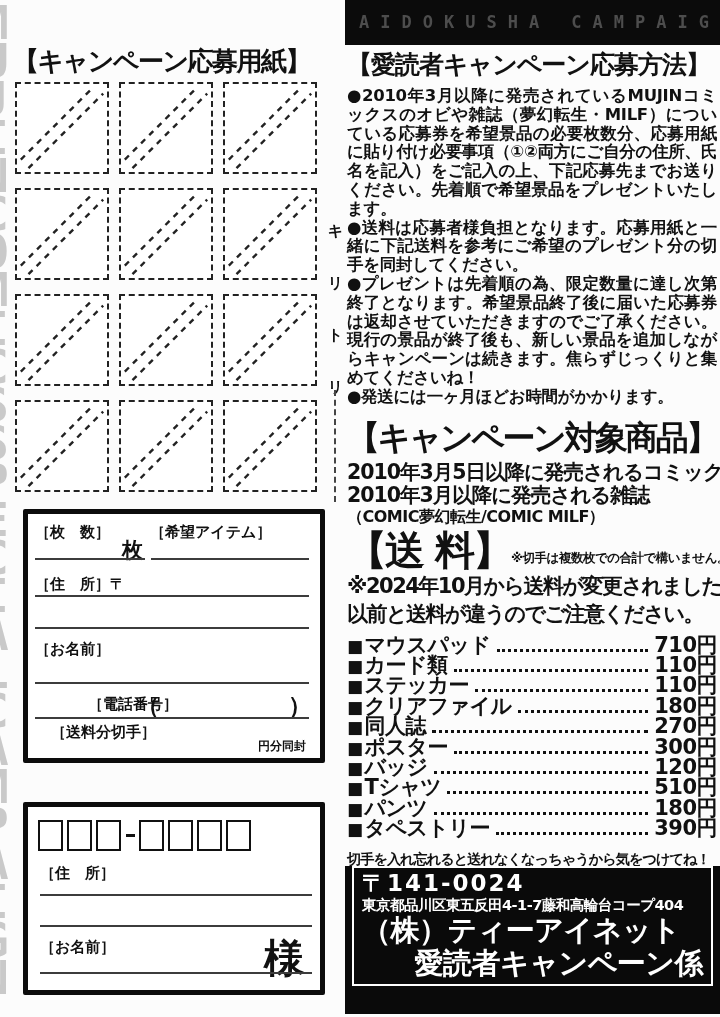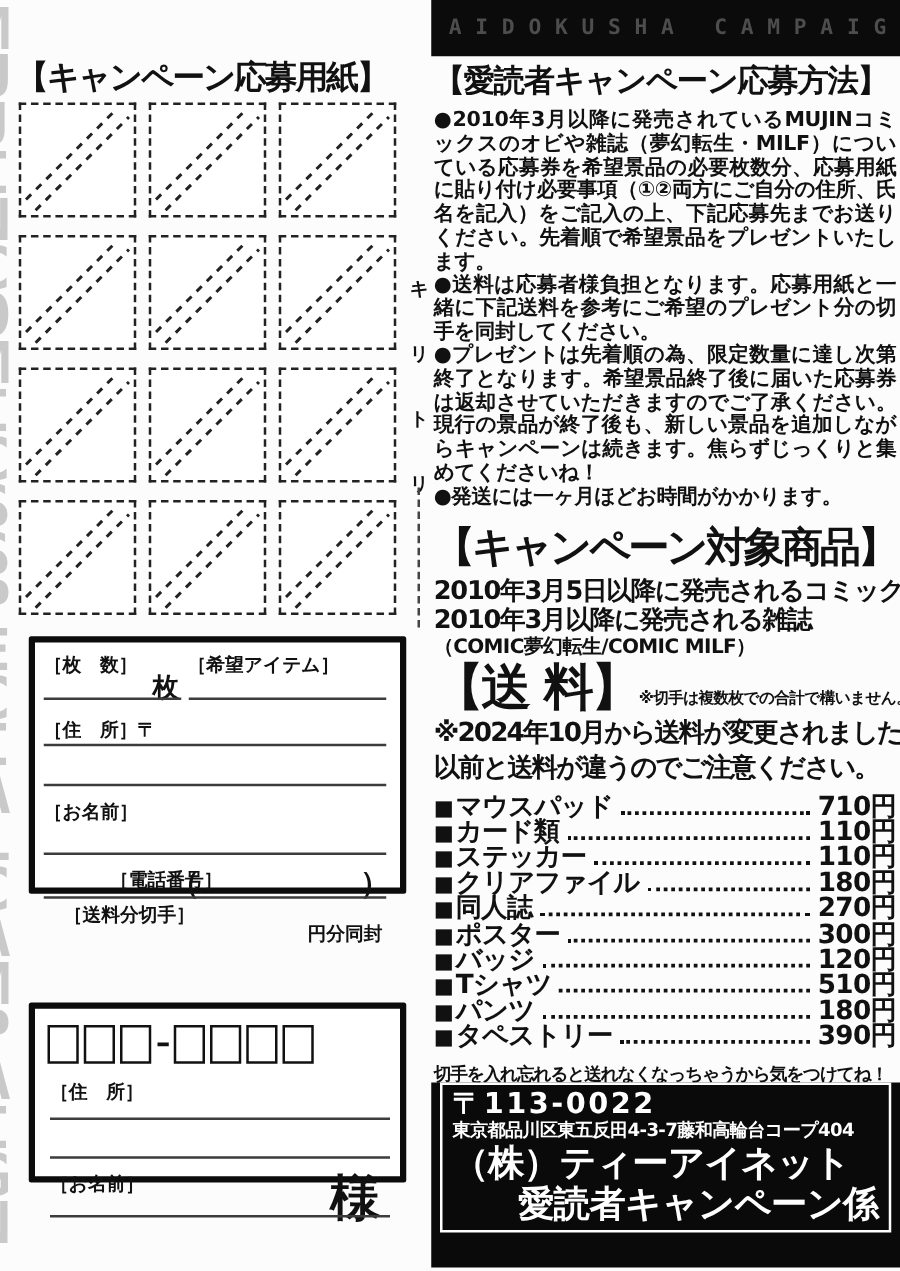--- a/index.html
+++ b/index.html
@@ -24,27 +24,27 @@
   .left-title{position:absolute;left:13px;top:44px;width:322px;z-index:1;
     font-size:26px;font-weight:bold;letter-spacing:-1.5px;white-space:nowrap;}
   .ticket-grid{position:absolute;left:15px;top:82px;z-index:1;display:grid;
     grid-template-columns:repeat(3,94px);grid-auto-rows:92px;column-gap:10px;row-gap:14px;}
   .ticket-box{border:2px dashed #222;box-sizing:border-box;position:relative;background:#fff;}
   .ticket-box svg{position:absolute;inset:0;width:100%;height:100%;}
   .ticket-box line{stroke:#222;stroke-width:2.5;stroke-dasharray:6 6;}
 
   .form-box{position:absolute;left:23px;width:302px;border:5px solid #0c0c0c;border-radius:2px;
     background:#fff;box-sizing:border-box;z-index:1;}
-  .form1{top:509px;height:206px;}
-  .form2{top:802px;height:144px;}
+  .form1{top:509px;height:254px;}
+  .form2{top:802px;height:193px;}
   .fl{position:absolute;font-size:15px;font-weight:600;letter-spacing:0;}
   .uline{position:absolute;height:0;border-bottom:2px solid #3c3c3c;}
   .unit-maisu{position:absolute;font-size:21px;font-weight:bold;}
   .phone-parens{position:absolute;font-size:24px;font-weight:600;letter-spacing:14px;}
-  .stamp-suffix{position:absolute;font-size:15px;font-weight:600;}
+  .stamp-suffix{position:absolute;font-size:12px;font-weight:600;}
   .honorific{position:absolute;font-size:40px;font-weight:600;}
 
   .pcode-row{position:absolute;left:10px;top:13px;display:flex;align-items:center;}
   .pcode-box{width:25px;height:31px;border:2px solid #111;box-sizing:border-box;background:#fff;margin-right:4px;}
   .pcode-box:last-child{margin-right:0;}
   .pcode-hyphen{width:9px;height:3px;background:#111;margin:0 4px 0 1px;}
 
   
   .cut-col{position:absolute;left:327px;top:222px;width:17px;z-index:1;
     font-size:15px;font-weight:bold;text-align:center;}
@@ -324,20 +324,20 @@
           <span class="leader"></span>
           <span class="pr-price">390円</span>
         </div>
       </div>
 
     <div class="ship-footnote">切手を入れ忘れると送れなくなっちゃうから気をつけてね！</div>
   </div>
 
   <div class="dest">
     <div class="dest-box">
-      <div class="dest-postal">〒113-0022</div>
-      <div class="dest-addr">東京都品川区東五反田4-3-7藤和高輪台コープ404</div>
+      <div class="dest-postal">〒141-0024</div>
+      <div class="dest-addr">東京都品川区東五反田4-1-7藤和高輪台コープ404</div>
       <div class="dest-company">（株）ティーアイネット</div>
       <div class="dest-section">愛読者キャンペーン係</div>
     </div>
   </div>
 
 </div>
 
 </body></html>

